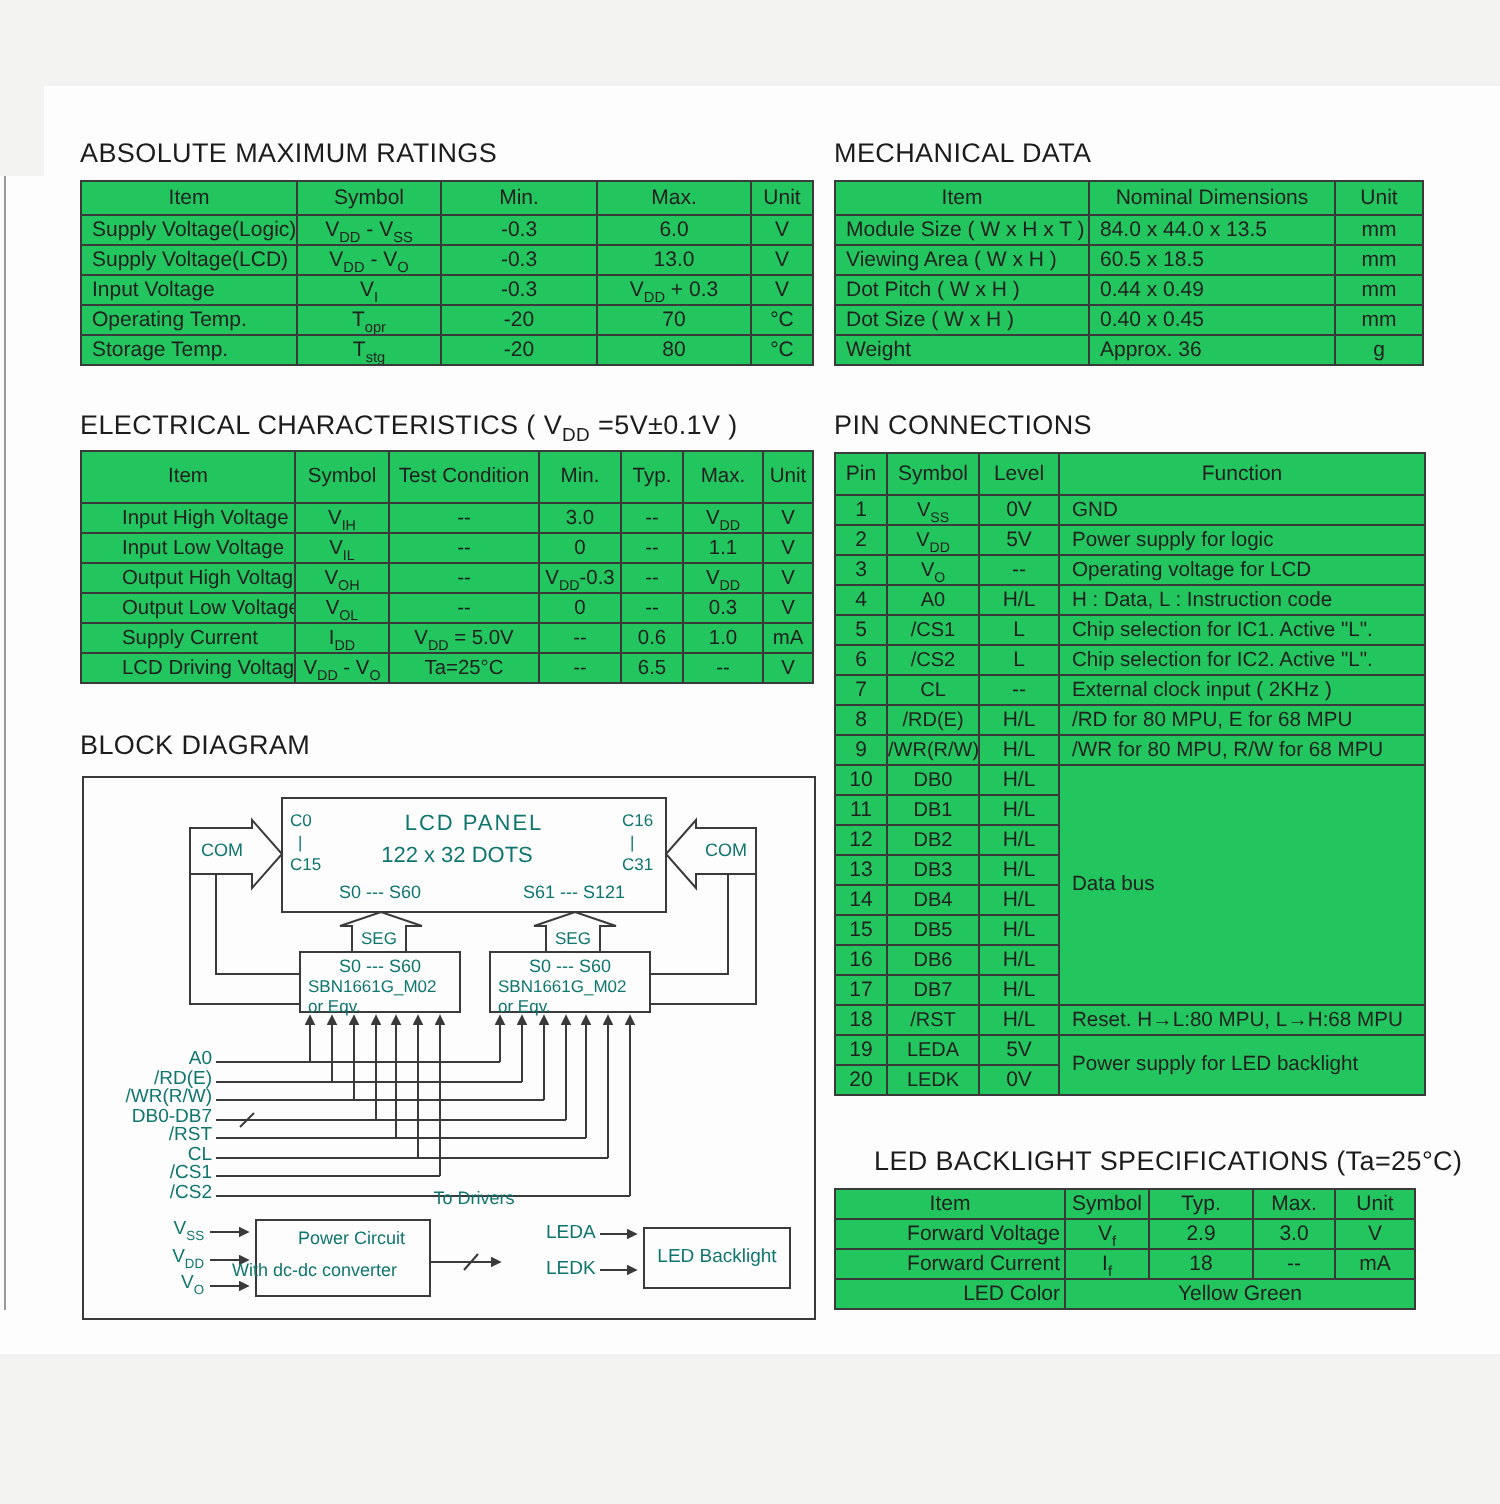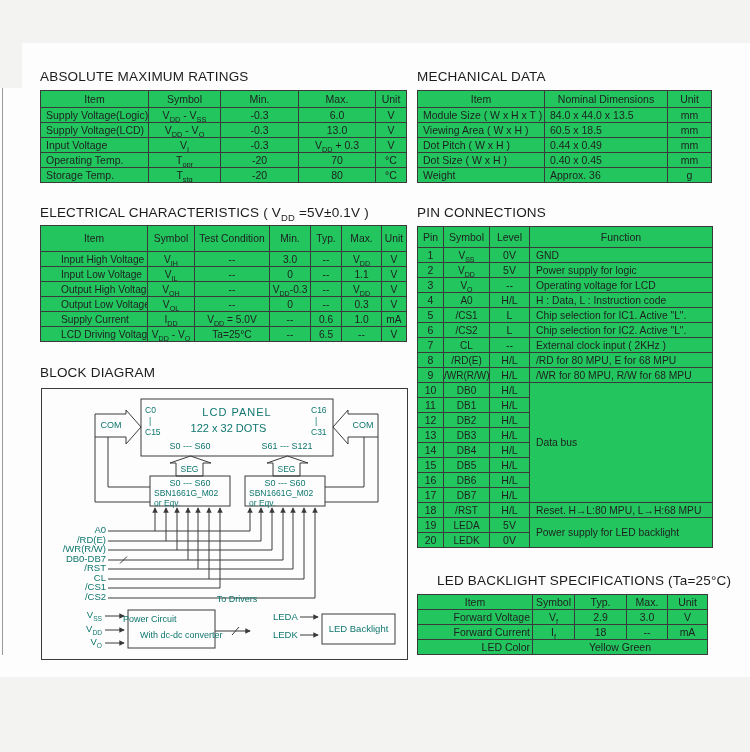--- a/index.html
+++ b/index.html
@@ -492,20 +492,20 @@
     <div class="dlabel sig" style="left:0;top:149px;">/RD(E)</div>
     <div class="dlabel sig" style="left:0;top:158px;">/WR(R/W)</div>
     <div class="dlabel sig" style="left:0;top:168px;">DB0-DB7</div>
     <div class="dlabel sig" style="left:0;top:177px;">/RST</div>
     <div class="dlabel sig" style="left:0;top:187px;">CL</div>
     <div class="dlabel sig" style="left:0;top:196px;">/CS1</div>
     <div class="dlabel sig" style="left:0;top:206px;">/CS2</div>
     <div class="dlabel pwr-in" style="top:224px;">V<sub>SS</sub></div>
     <div class="dlabel pwr-in" style="top:238px;">V<sub>DD</sub></div>
     <div class="dlabel pwr-in" style="top:251px;">V<sub>O</sub></div>
-    <div class="dlabel" style="left:83px;top:229px;font-size:9px;text-align:center;">Power Circuit</div>
-    <div class="dlabel" style="left:100px;top:245px;font-size:9px;">With dc-dc converter</div>
+    <div class="dlabel" style="left:109px;top:229px;font-size:9px;text-align:center;">Power Circuit</div>
+    <div class="dlabel" style="left:76px;top:245px;font-size:9px;">With dc-dc converter</div>
     <div class="dlabel ctr" style="left:172px;top:209px;width:50px;font-size:9px;">To Drivers</div>
     <div class="dlabel" style="left:233px;top:226px;font-size:9.5px;">LEDA</div>
     <div class="dlabel" style="left:233px;top:244px;font-size:9.5px;">LEDK</div>
     <div class="dlabel ctr" style="left:282px;top:238px;width:73px;font-size:9.5px;">LED Backlight</div>
   </div>
 </div>
 
 </body></html>

